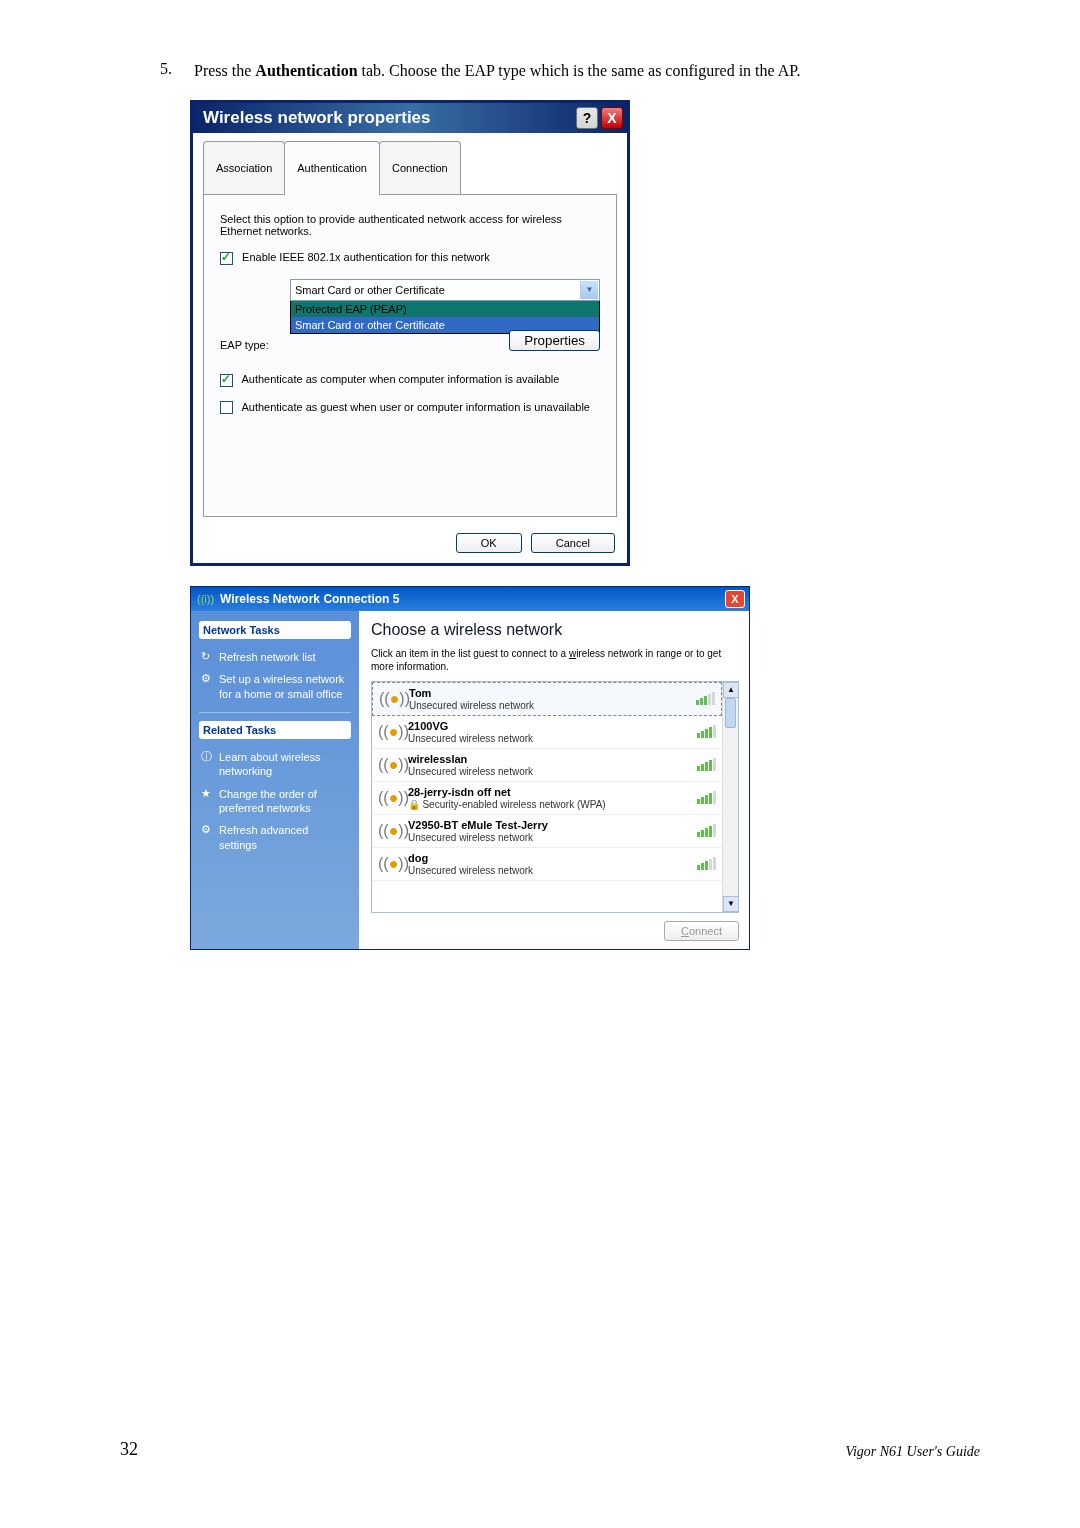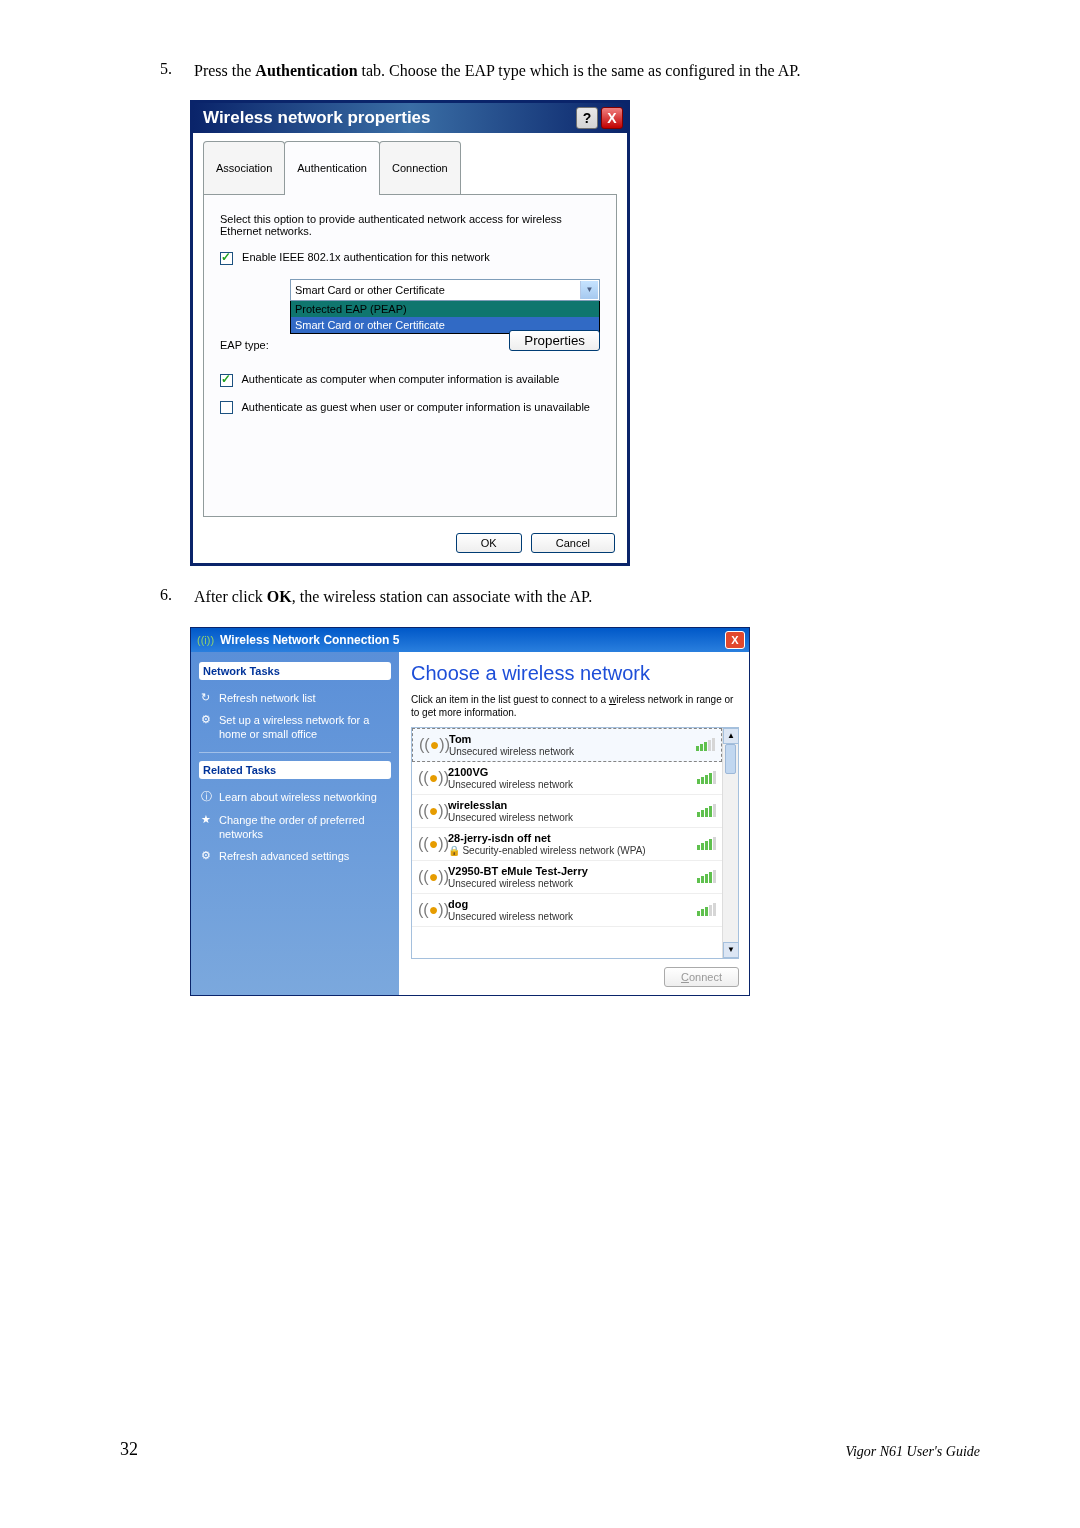--- a/index.html
+++ b/index.html
@@ -35,27 +35,27 @@
     .props-btn { float: right; padding: 2px 14px; border: 1px solid #003c74; background: linear-gradient(#fff, #eee); border-radius: 3px; margin-top: -4px; position: relative; z-index: 0; }
     .btn-row-outer { text-align: right; padding: 6px 12px 10px 0; }
     .win-btn { padding: 3px 24px; border: 1px solid #003c74; background: linear-gradient(#fff, #eee); border-radius: 3px; margin-left: 6px; font-family: Tahoma, sans-serif; font-size: 11px; }
 
     
     .dialog2 { border: 1px solid #0a246a; width: 560px; margin-left: 30px; margin-top: 10px; background: #fff; font-family: Tahoma, sans-serif; font-size: 11px; }
     .titlebar2 { background: linear-gradient(to bottom, #0058c8, #2a7fde); height: 24px; display: flex; align-items: center; padding: 0 4px; }
     .title-text2 { color: #fff; font-weight: bold; font-size: 12px; flex: 1; padding-left: 6px; }
     .close2 { width: 20px; height: 18px; background: #e2482d; color: #fff; border: 1px solid #fff; border-radius: 3px; display: flex; align-items: center; justify-content: center; font-size: 11px; font-weight: bold; }
     .d2-body { display: flex; }
-    .sidebar { width: 208px; background: linear-gradient(to bottom, #5a8fd8, #7ba8dd); padding: 10px 8px; }
+    .sidebar { width: 168px; background: linear-gradient(to bottom, #5a8fd8, #7ba8dd); padding: 10px 8px; }
     .side-head { color: #003399; font-weight: bold; font-size: 11px; background: #fff; padding: 3px 4px; border-radius: 3px; margin-bottom: 8px; }
     .side-link { color: #fff; padding: 3px 4px 3px 20px; display: block; margin-bottom: 2px; line-height: 1.3; position: relative; }
     .side-icon { position: absolute; left: 2px; top: 2px; width: 14px; height: 14px; }
     .divider { height: 1px; background: rgba(255,255,255,0.4); margin: 8px 0; }
     .main2 { flex: 1; background: #fff; padding: 10px 10px 8px 12px; }
-    .main-head { color: #1d4ed8; font-family: "Franklin Gothic Medium", sans-serif; font-size: 20px; margin-bottom: 8px; }
+    .main-head { color: #0f172a; font-family: "Franklin Gothic Medium", sans-serif; font-size: 16px; margin-bottom: 8px; }
     .main-sub { font-size: 10px; color: #000; margin-bottom: 8px; line-height: 1.3; }
     .netlist { border: 1px solid #a5c0dd; overflow-y: auto; height: 232px; padding-right: 16px; position: relative; }
     .scrollbar { position: absolute; right: 0; top: 0; bottom: 0; width: 16px; background: #f1f1f1; border-left: 1px solid #ddd; }
     .scroll-thumb { background: #c1d7f0; border: 1px solid #9db8d8; margin: 16px 2px 0 2px; height: 30px; border-radius: 2px; }
     .scroll-btn { width: 16px; height: 16px; background: #dce6f4; border: 1px solid #a5c0dd; font-size: 8px; text-align: center; line-height: 14px; position: absolute; left: 0; }
     .scroll-up { top: 0; }
     .scroll-dn { bottom: 0; }
     .net-item { display: flex; padding: 4px 6px; border-bottom: 1px solid #eee; align-items: center; }
     .net-item.sel { border: 1px dashed #848484; background: #f5f9fe; }
     .wifi-icon { width: 30px; font-size: 16px; color: #888; text-align: center; }
@@ -132,26 +132,20 @@
         <span>Authenticate as guest when user or computer information is unavailable</span>
       </div>
       <div style="height:70px"></div>
     </div>
     <div class="btn-row-outer">
       <button class="win-btn">OK</button>
       <button class="win-btn">Cancel</button>
     </div>
   </div>
 
-  <div class="step">
-    <span class="step-num">6.</span>
-    <span class="step-body">
-      <span>After click </span><span class="bold">OK</span><span>, the wireless station can associate with the AP.</span>
-    </span>
-  </div>
 
 
   <div class="dialog2">
     <div class="titlebar2">
       <span style="color:#8fd16f;font-size:11px;margin-left:2px;">((i))</span>
       <span class="title-text2">Wireless Network Connection 5</span>
       <div class="close2">
             <span>X</span>
           </div>
     </div>

